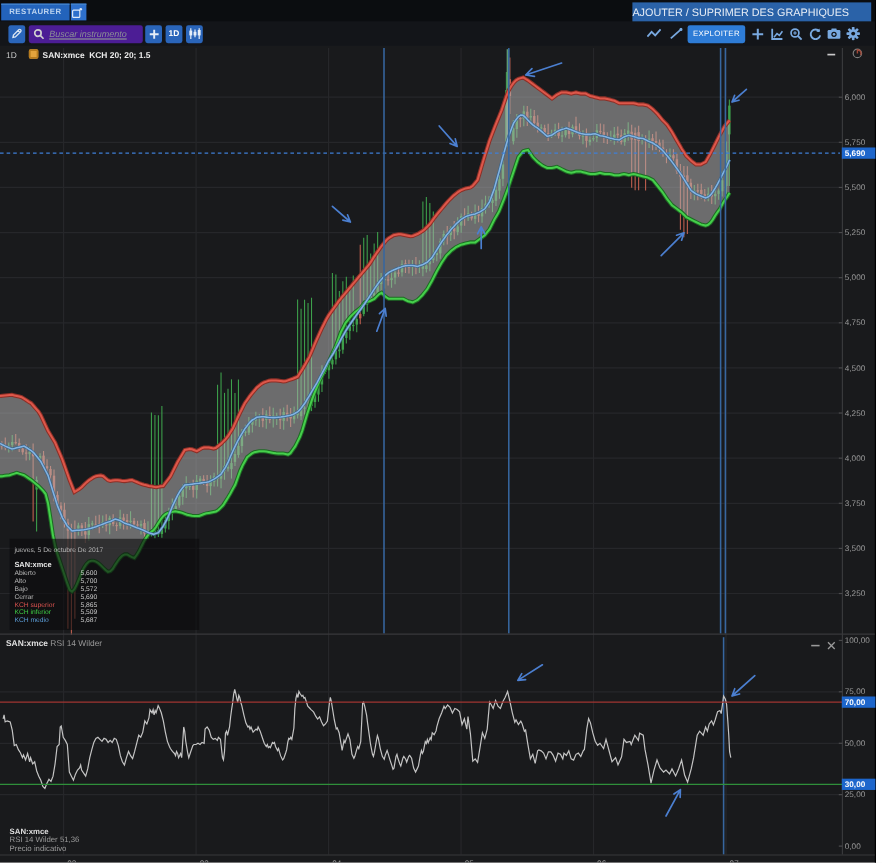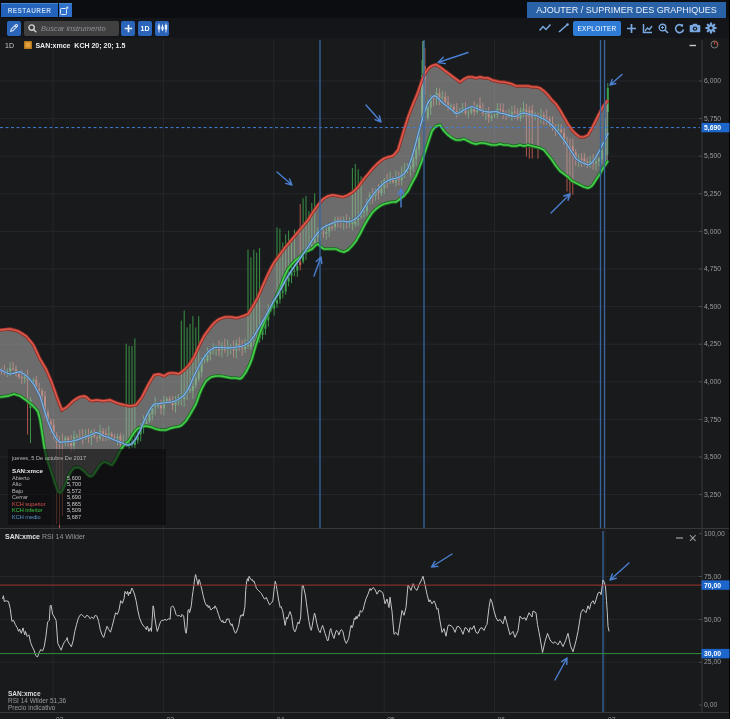--- a/index.html
+++ b/index.html
@@ -6,27 +6,27 @@
 #app { position:relative; width:735px; height:719px; background:#fff; }
 #main { position:absolute; left:0; top:0; width:729.5px; height:719px; background:#191a1c;
   border-right:1.5px solid #000; }
 #topbar { position:absolute; left:0; top:0; width:100%; height:18px; background:#0b0d10; }
 #tab { position:absolute; left:1px; top:3px; width:57px; height:14px; background:#2363bb;
   border-top:1.5px solid #4585cd; color:#bcd4f0; font-size:6.5px; font-weight:bold;
   text-align:center; line-height:13px; letter-spacing:0.4px; }
 #tabicon { position:absolute; left:58.5px; top:3px; width:13px; height:14px; background:#2e70cc;
   border-top:1.5px solid #4585cd; text-align:center; padding-top:2px; }
 #addbtn { position:absolute; left:527px; top:2px; width:199px; height:16px; background:#2a62a8;
-  color:#e8eef6; font-size:9px; text-align:center; line-height:16px; }
+  color:#e8eef6; font-size:9px; text-align:left; line-height:16px; }
 #toolbar { position:absolute; left:0; top:18px; width:100%; height:20px; background:#131519; }
 .tbtn { position:absolute; top:2.5px; height:15px; background:#2a65ba; border-radius:2px;
   display:flex; align-items:center; justify-content:center; }
-#search { position:absolute; left:24px; top:2.5px; width:95px; height:15px; background:#404040;
+#search { position:absolute; left:24px; top:2.5px; width:95px; height:15px; background:#4c1d95;
   border-radius:2px; color:#8c9096; font-size:7.5px; font-style:italic; line-height:15px;
-  padding-left:17px; }
+  padding-left:17px;text-decoration:underline; }
 #search svg { position:absolute; left:4px; top:3px; }
 .ibtn { position:absolute; top:3px; width:14px; height:14px; display:flex; align-items:center;
   justify-content:center; }
 #exploit { position:absolute; left:573px; top:2.5px; width:48px; height:15px; background:#2e7cd6;
   border-radius:2px; color:#fff; font-size:6.5px; text-align:center; line-height:15px;
   letter-spacing:0.3px; }
 #legend1 { position:absolute; left:5px; top:40.5px; font-size:7px; color:#c8c8c8; z-index:5; }
 #legend1 b { color:#ececec; font-size:7px; }
 #sqicon { display:inline-block; width:8.5px; height:8.5px; background:#e2a33d; border-radius:1.5px;
   vertical-align:-1.5px; margin:0 3px 0 10px; box-shadow:inset 0 0 0 1.5px #b87c1e; }

